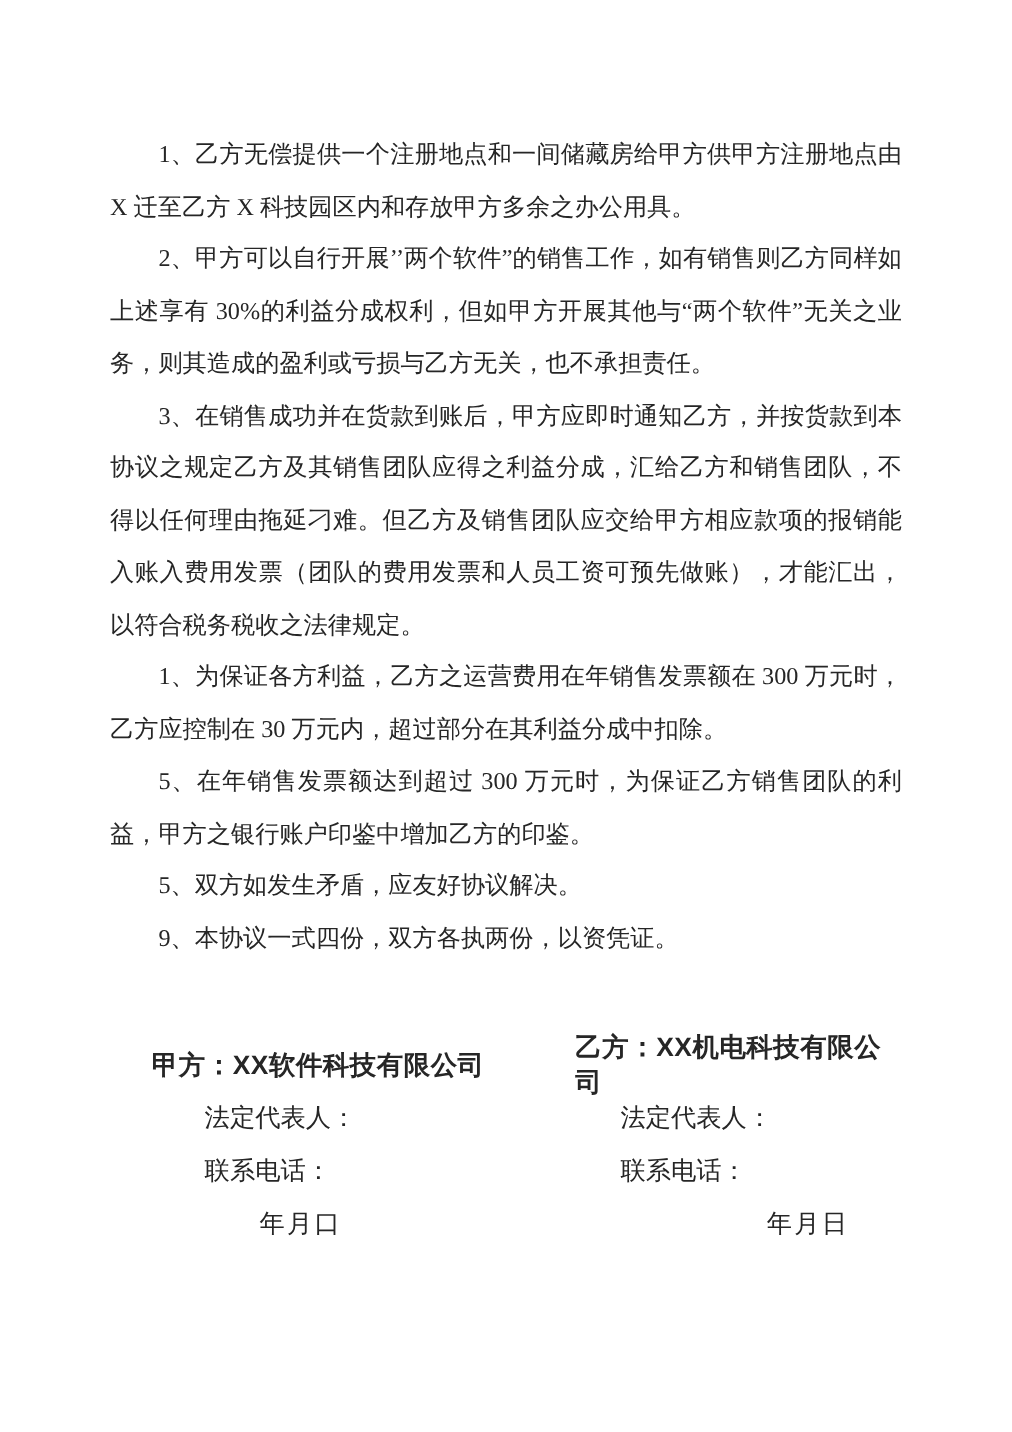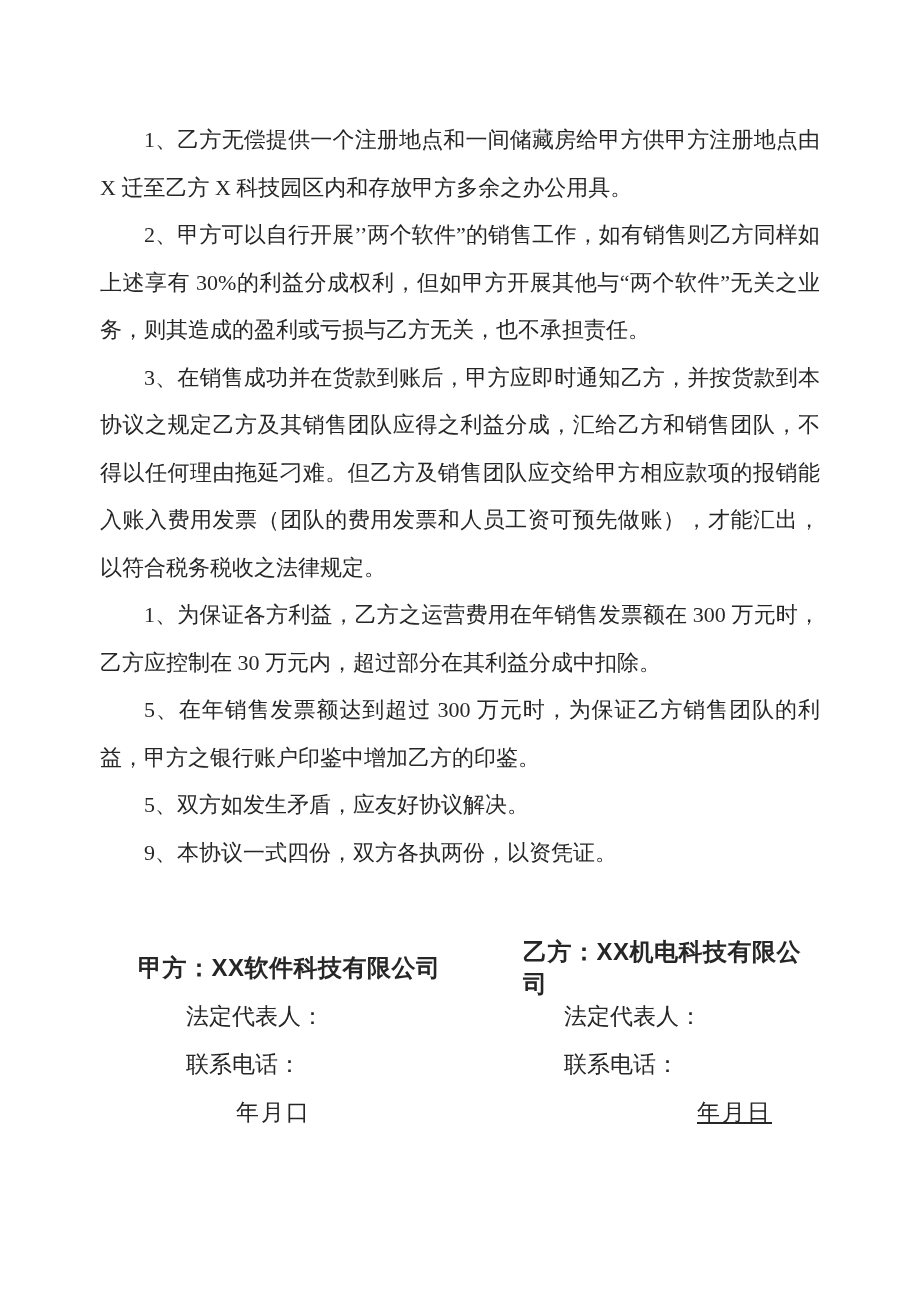--- a/index.html
+++ b/index.html
@@ -58,21 +58,21 @@
   }
   .sig-title {
     font-family: "Liberation Sans", "DejaVu Sans", sans-serif;
     font-weight: bold;
     font-size: 24px;
     letter-spacing: 0.5px;
   }
   .col-a .sig-sub   { padding-left: 48px; }
   .col-a .sig-date  { padding-left: 98px; }
   .col-b .sig-sub   { padding-left: 41px; }
-  .col-b .sig-date  { padding-left: 174px; text-decoration: underline; }
+  .col-b .sig-date  { padding-left: 174px; }
   .sig-date { letter-spacing: 2px; }
 </style>
 </head>
 <body>
 
 <div class="page">
 
   <div class="clauses">
     <p class="clause">1、乙方无偿提供一个注册地点和一间储藏房给甲方供甲方注册地点由 X 迁至乙方 X 科技园区内和存放甲方多余之办公用具。</p>
     <p class="clause">2、甲方可以自行开展’’两个软件”的销售工作，如有销售则乙方同样如上述享有 30%的利益分成权利，但如甲方开展其他与“两个软件”无关之业务，则其造成的盈利或亏损与乙方无关，也不承担责任。</p>

